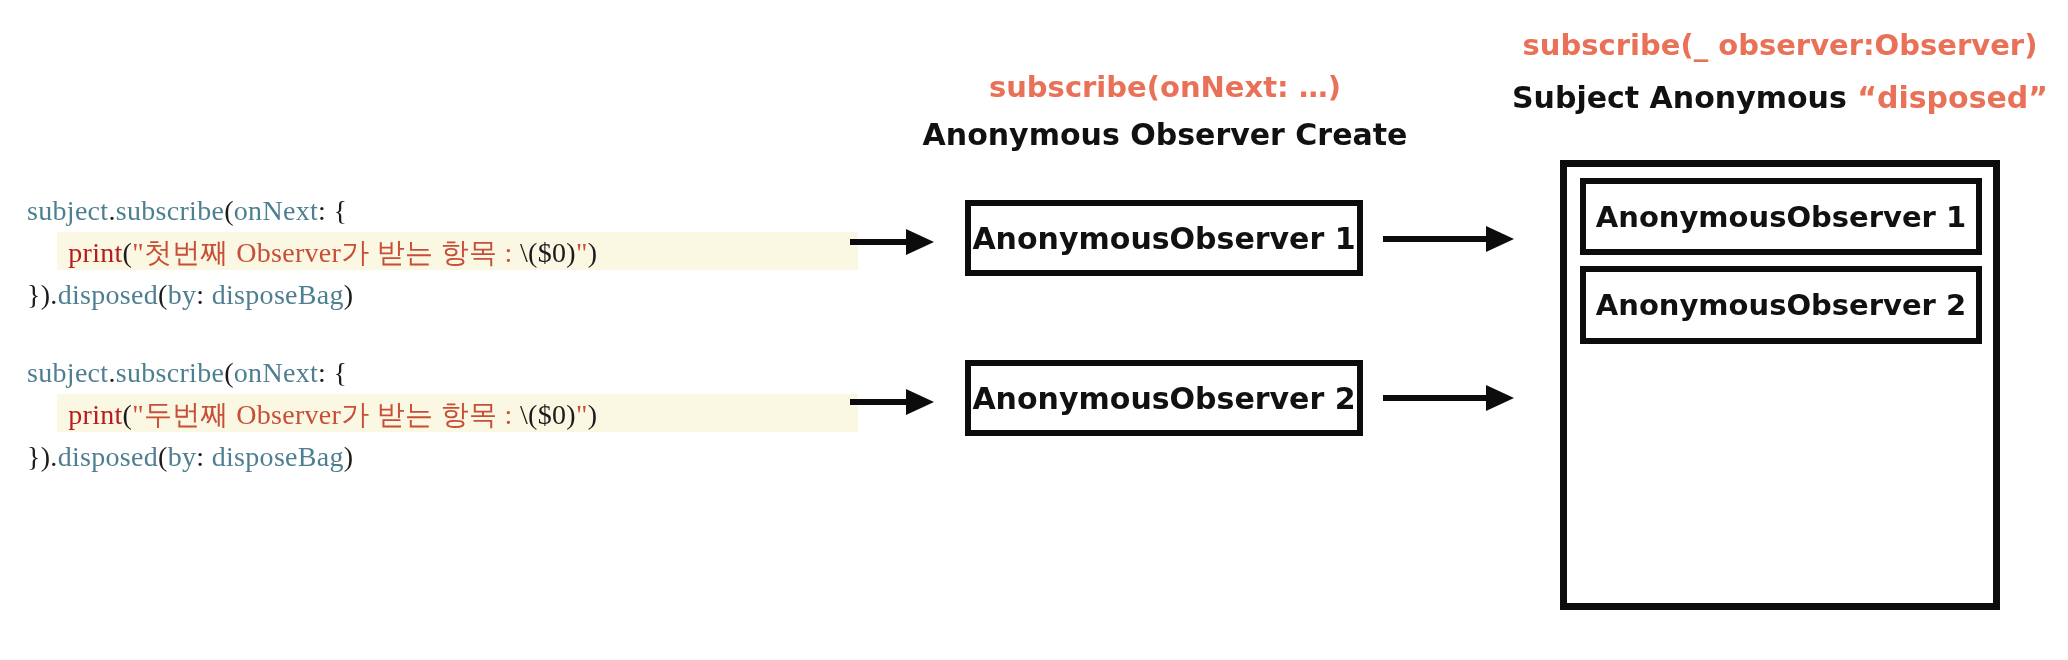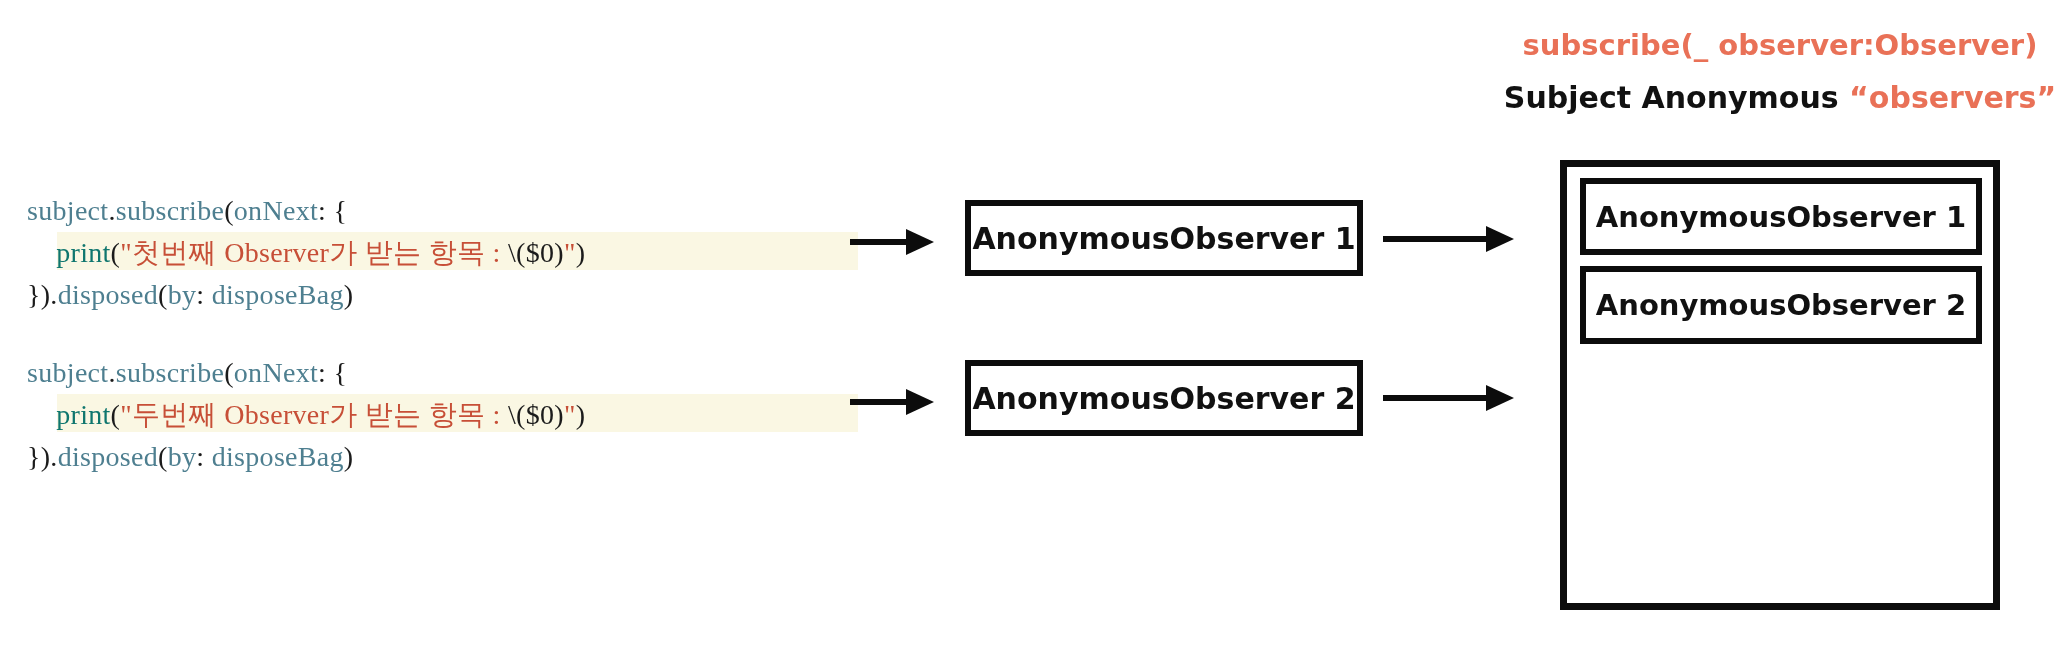--- a/index.html
+++ b/index.html
@@ -13,21 +13,21 @@
   
   .code{
     position:absolute;margin:0;
     font-family:Liberation Serif, serif;
     font-size:28px;line-height:42px;letter-spacing:0.3px;
     color:#1b1b1b;
   }
   .code-line{white-space:pre;height:42px;}
   .tok-plain{color:#1b1b1b;}
   .tok-teal{color:#4e7f90;}
-  .tok-purple{color:#0f766e;}
+  .tok-purple{color:#b91c1c;margin-left:12px;}
   .tok-string{color:#c74f37;}
   #code1{left:27px;top:190px;}
   #code2{left:27px;top:352px;}
   .highlight{position:absolute;left:57px;width:801px;height:38px;background:#faf7e3;}
   .hl1{top:232px;}
   .hl2{top:394px;}
   
   .label{position:absolute;text-align:center;font-weight:bold;white-space:nowrap;}
   .coral{color:#e97157;}
   .mid-method{left:900px;top:70px;width:530px;font-size:29px;}
@@ -84,31 +84,33 @@
   </div>
   <div class="arrow a-mid1">
     <span class="shaft"></span>
     <span class="head"></span>
   </div>
   <div class="arrow a-mid2">
     <span class="shaft"></span>
     <span class="head"></span>
   </div>
 
+  <div class="label coral mid-method">subscribe(onNext: …)</div>
+  <div class="label mid-title">Anonymous Observer Create</div>
 
   <div class="obox mbox1">
     <span>AnonymousObserver 1</span>
   </div>
   <div class="obox mbox2">
     <span>AnonymousObserver 2</span>
   </div>
 
   <div class="label coral right-method">subscribe(_ observer:Observer)</div>
   <div class="label right-title">
-    <span>Subject Anonymous </span><span class="coral">“observers”</span>
+    <span>Subject Anonymous </span><span class="coral">“disposed”</span>
   </div>
 
   <div class="container-box">
     <div class="obox ibox1">
       <span>AnonymousObserver 1</span>
     </div>
     <div class="obox ibox2">
       <span>AnonymousObserver 2</span>
     </div>
   </div>

